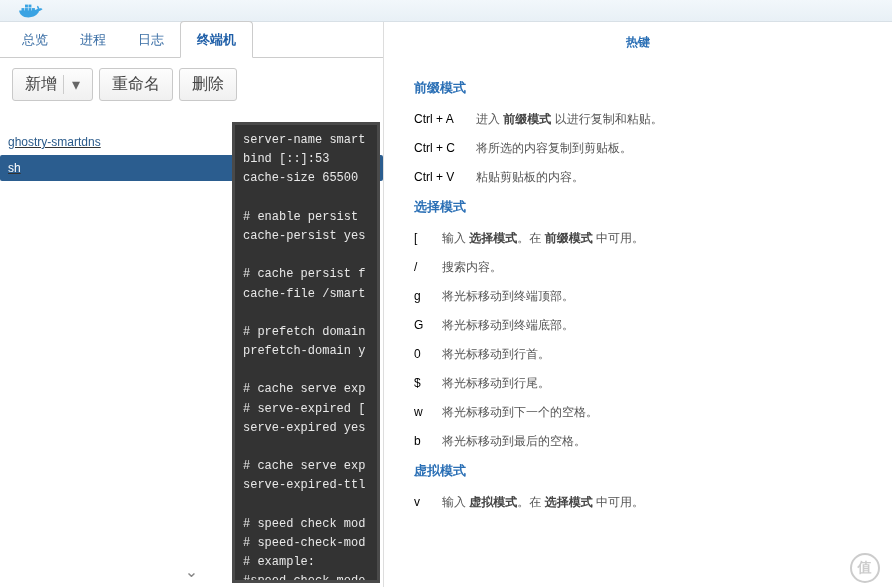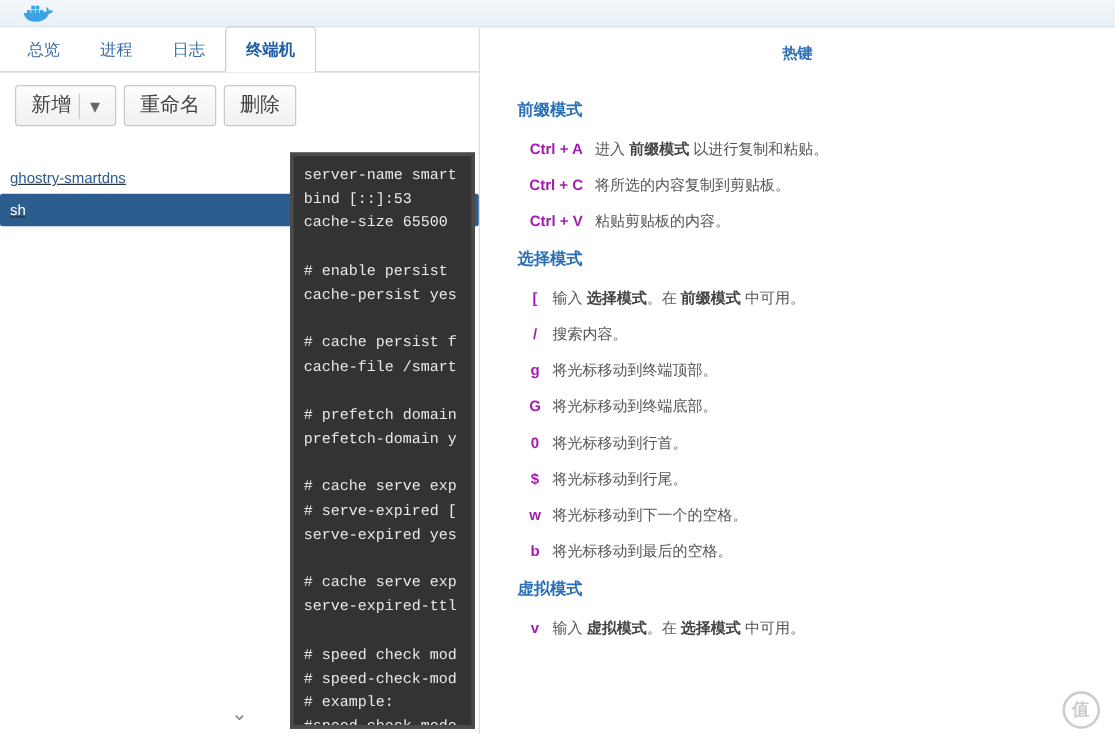--- a/index.html
+++ b/index.html
@@ -133,24 +133,23 @@
 }
 .kbd-row {
   display: flex;
   align-items: baseline;
   margin: 12px 0;
   font-size: 12px;
   color: #555;
 }
 .kbd-key {
   width: 62px;
-  font-weight: bold;
-  color: #a21caf;
+  font-weight: normal;
+  color: #000000;
   flex-shrink: 0;
-  text-align: center;
 }
 .kbd-key.narrow { width: 28px; }
 .kbd-desc { color: #555; }
 .kbd-desc b { color: #444; font-weight: bold; }
 .watermark {
   position: absolute;
   right: 6px;
   bottom: 4px;
   display: flex;
   align-items: center;

